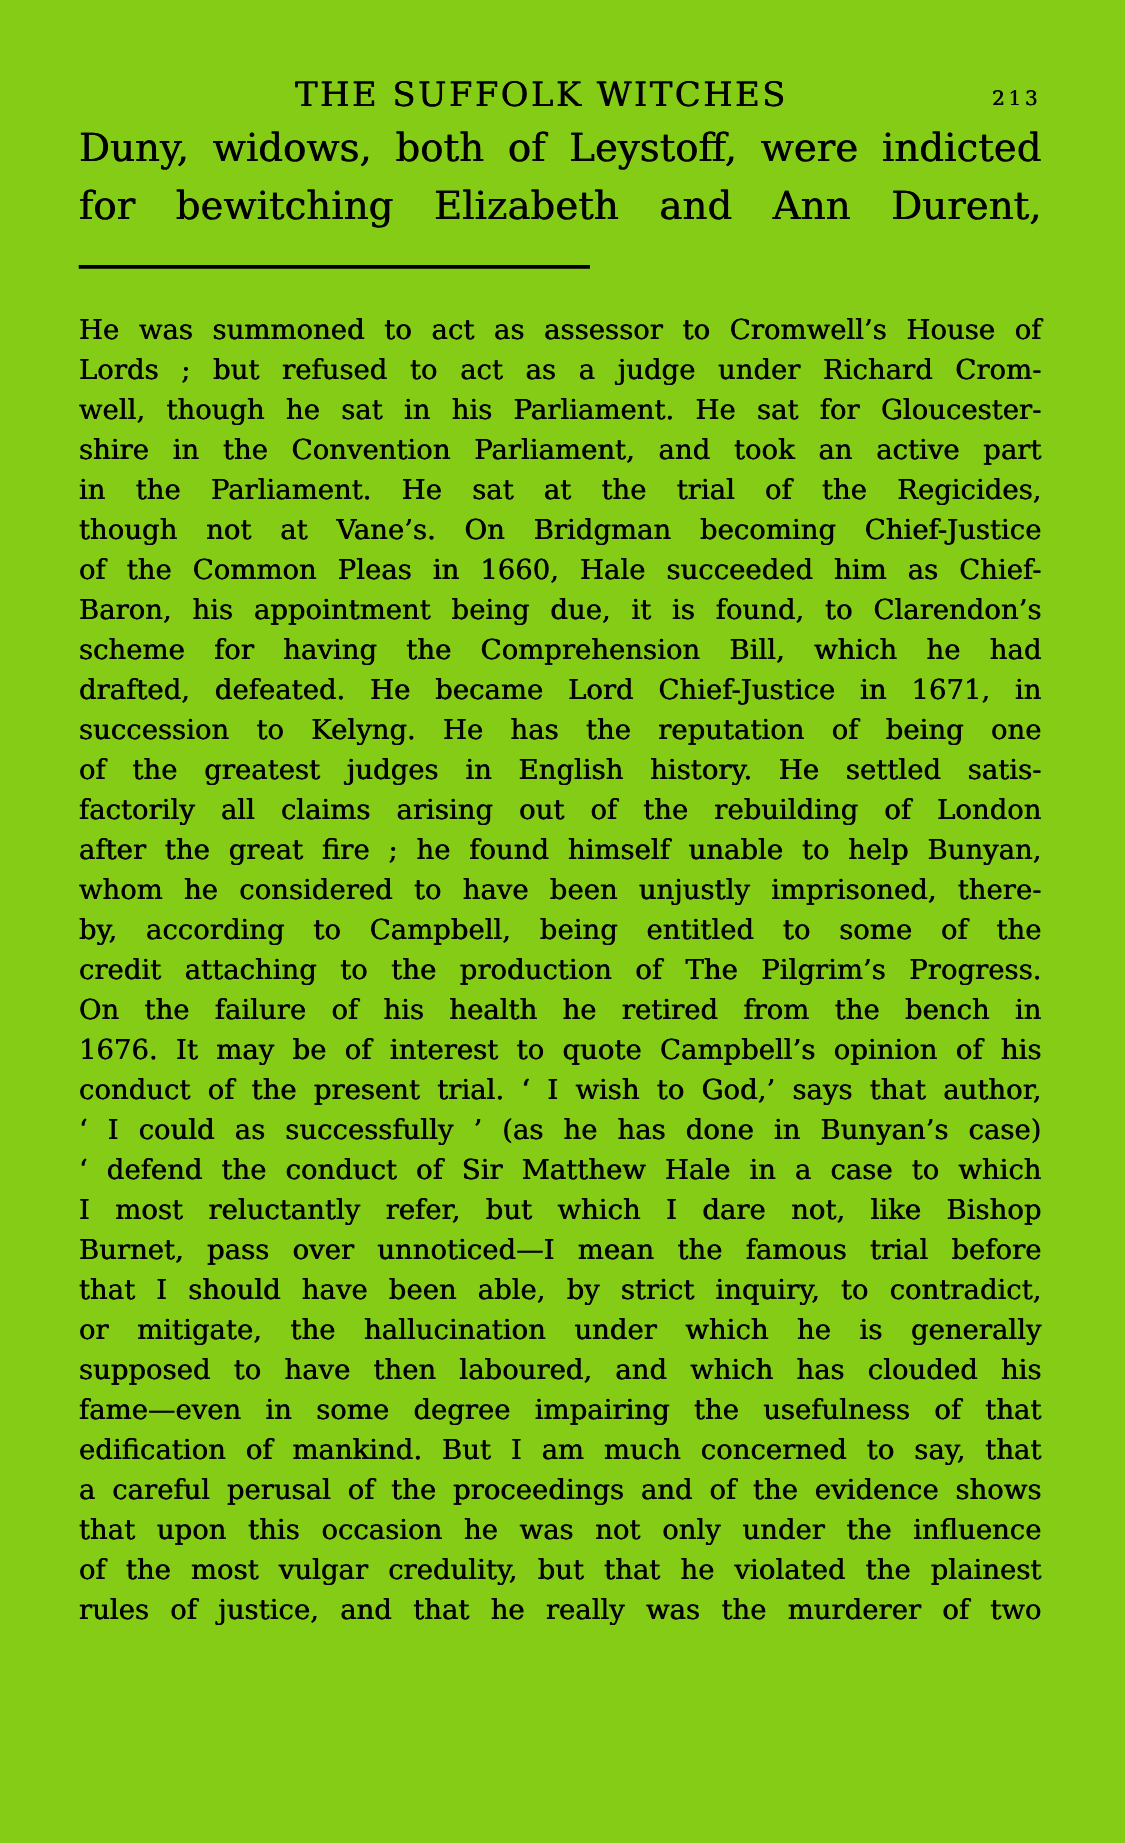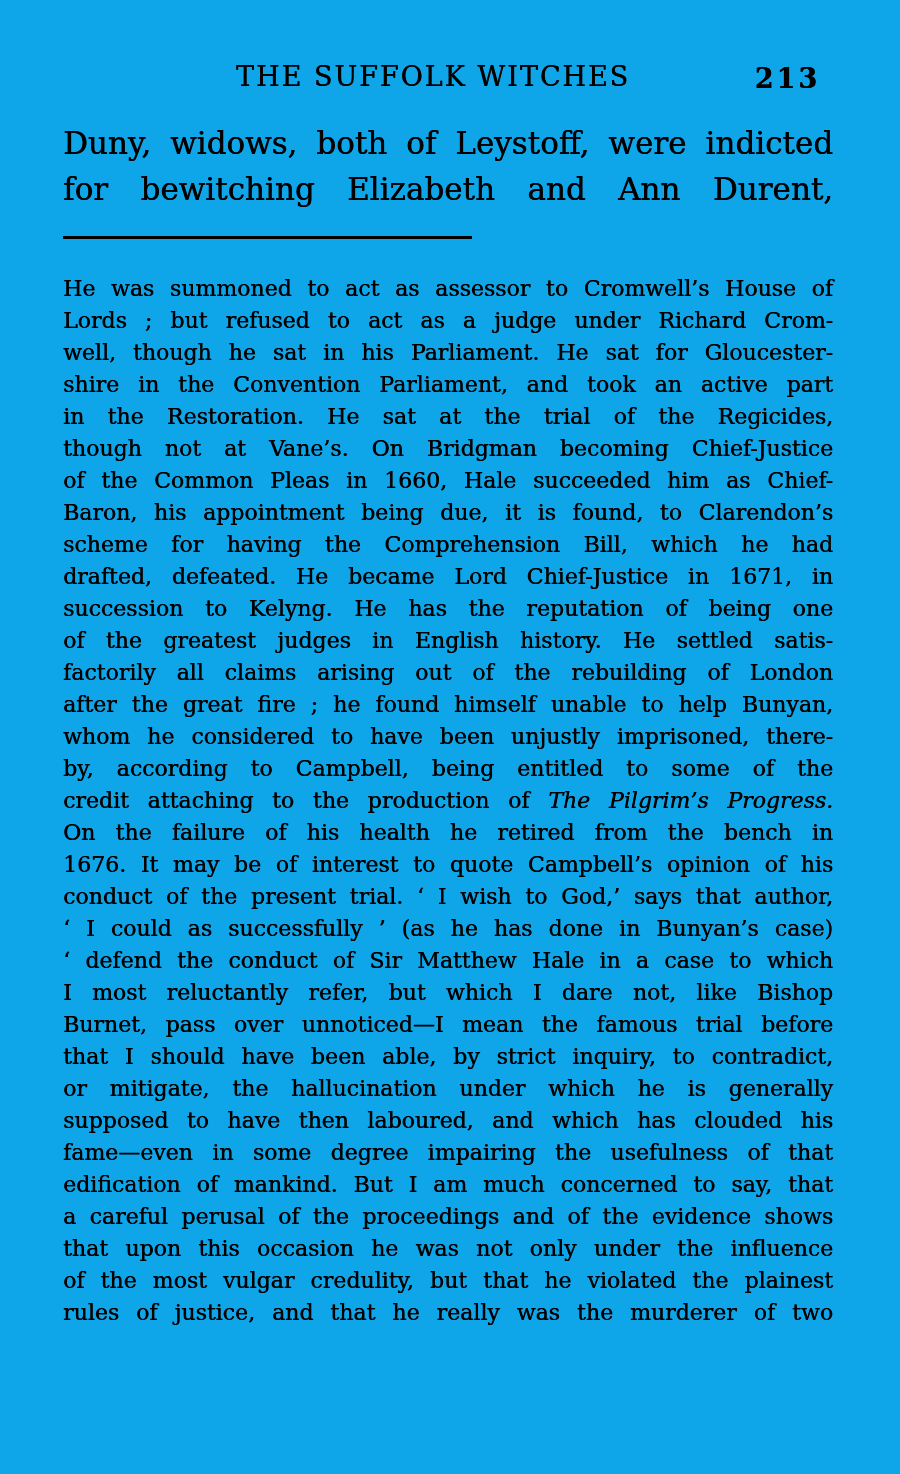--- a/index.html
+++ b/index.html
@@ -13,46 +13,44 @@
     color: #000000;
     font-family: "DejaVu Serif", serif;
     overflow: hidden;
   }
   .page {
     position: relative;
     box-sizing: border-box;
     width: 900px;
     height: 1474px;
     padding: 60px 67px 0 63px;
-    background: #0ea5e9;
+    background: #84cc16;
     
     text-shadow: 0.45px 0 0 currentColor;
   }
   .page-header {
     position: relative;
     height: 36px;
   }
   .running-title {
     text-align: center;
     font-size: 27px;
     letter-spacing: 2px;
     line-height: 34px;
     padding-right: 30px; 
   }
   .page-number {
     position: absolute;
-    right: 13px;
+    right: 0;
     top: 4px;
-    font-size: 27px;
+    font-size: 16px;
     letter-spacing: 3px;
     line-height: 30px;
-    font-weight: bold;
   }
   .main-text {
-    margin-top: 24px;
     font-size: 31px;
   }
   .main-line {
     text-align: justify;
     text-align-last: justify;
     line-height: 46px;
     white-space: normal;
   }
   .footnote-rule {
     margin-top: 24px;
@@ -63,21 +61,20 @@
   .footnote {
     margin-top: 34px;
     font-size: 22px;
   }
   .fn-line {
     text-align: justify;
     text-align-last: justify;
     line-height: 32px;
   }
   .italic {
-    font-style: italic;
   }
 </style>
 </head>
 <body>
 
 <div class="page">
 
   <header class="page-header">
     <div class="running-title">THE SUFFOLK WITCHES</div>
     <div class="page-number">213</div>
@@ -88,21 +85,21 @@
       <div class="main-line">for bewitching Elizabeth and Ann Durent,</div>
     </section>
 
   <div class="footnote-rule"></div>
 
   <section class="footnote">
       <div class="fn-line">He was summoned to act as assessor to Cromwell’s House of</div>
       <div class="fn-line">Lords ; but refused to act as a judge under Richard Crom-</div>
       <div class="fn-line">well, though he sat in his Parliament.  He sat for Gloucester-</div>
       <div class="fn-line">shire in the Convention Parliament, and took an active part</div>
-      <div class="fn-line">in the Restoration.  He sat at the trial of the Regicides,</div>
+      <div class="fn-line">in the Parliament.  He sat at the trial of the Regicides,</div>
       <div class="fn-line">though not at Vane’s.  On Bridgman becoming Chief-Justice</div>
       <div class="fn-line">of the Common Pleas in 1660, Hale succeeded him as Chief-</div>
       <div class="fn-line">Baron, his appointment being due, it is found, to Clarendon’s</div>
       <div class="fn-line">scheme for having the Comprehension Bill, which he had</div>
       <div class="fn-line">drafted, defeated.  He became Lord Chief-Justice in 1671, in</div>
       <div class="fn-line">succession to Kelyng.  He has the reputation of being one</div>
       <div class="fn-line">of the greatest judges in English history.  He settled satis-</div>
       <div class="fn-line">factorily all claims arising out of the rebuilding of London</div>
       <div class="fn-line">after the great fire ; he found himself unable to help Bunyan,</div>
       <div class="fn-line">whom he considered to have been unjustly imprisoned, there-</div>

